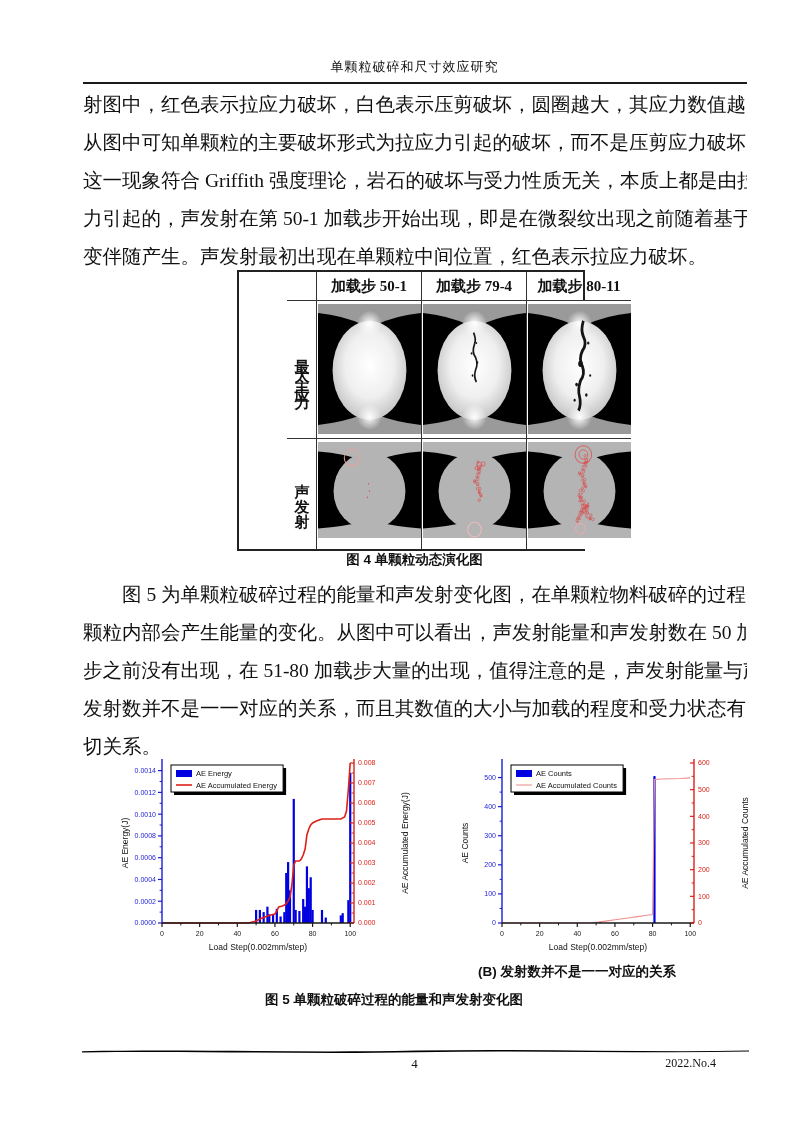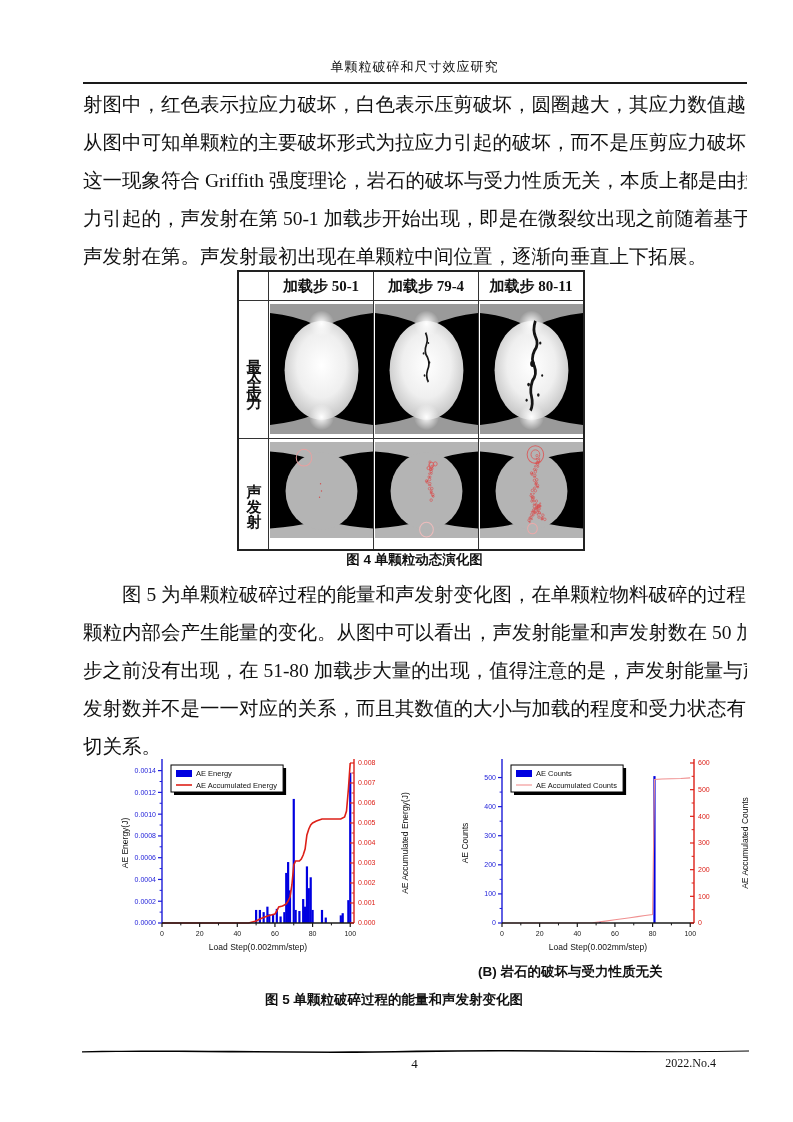--- a/index.html
+++ b/index.html
@@ -12,21 +12,21 @@
   .para{position:absolute;left:65px;width:664px;font-size:19.5px;}
   .jline{line-height:38px;height:38px;text-align:justify;text-align-last:justify;white-space:nowrap;overflow:hidden;}
   .jline.last{text-align-last:left;}
   .para2 .jline.first{text-indent:39px;}
   .para1{top:86px;}
   .para2{top:576px;}
 
   
   .fig4{position:absolute;top:270px;left:219px;width:348px;border:2px solid #222;
         display:grid;grid-template-columns:29px 105px 105px 105px;grid-template-rows:28px 138px 111px;
-        background:#fff;box-sizing:border-box;}
+        background:#fff;box-sizing:border-box;padding-left:48px;}
   .fig4 .cell{border-left:1.5px solid #333;border-top:1.5px solid #333;box-sizing:border-box;
         display:flex;align-items:center;justify-content:center;overflow:hidden;}
   .fig4 .cell.c0{border-left:none;}
   .fig4 .cell.r0{border-top:none;}
   .fig4 .hcell{font-weight:bold;font-size:15px;font-family:"Liberation Serif","DejaVu Serif",serif;}
   .fig4 .vtext{writing-mode:vertical-rl;text-orientation:upright;font-weight:bold;font-size:15px;}
   .fig4 .vt1{letter-spacing:9px;}
   .fig4 .vt2{letter-spacing:15px;}
   .fig4 .imgcell{align-items:flex-start;padding-top:3px;background:#fff;}
   .fig4 svg{display:block;}
@@ -52,21 +52,21 @@
 <div class="page">
 
   <div class="running-head">单颗粒破碎和尺寸效应研究</div>
   <div class="head-rule"></div>
 
   <div class="para para1">
     <div class="jline">射图中，红色表示拉应力破坏，白色表示压剪破坏，圆圈越大，其应力数值越大。</div>
     <div class="jline">从图中可知单颗粒的主要破坏形式为拉应力引起的破坏，而不是压剪应力破坏，</div>
     <div class="jline">这一现象符合 Griffith 强度理论，岩石的破坏与受力性质无关，本质上都是由拉应</div>
     <div class="jline">力引起的，声发射在第 50-1 加载步开始出现，即是在微裂纹出现之前随着基于相</div>
-    <div class="jline last">声发射在第。声发射最初出现在单颗粒中间位置，逐渐向垂直上下拓展。</div>
+    <div class="jline last">变伴随产生。声发射最初出现在单颗粒中间位置，红色表示拉应力破坏。</div>
   </div>
 
   <div class="fig4">
     <div class="cell c0 r0"></div>
     <div class="cell r0 hcell">加载步 50-1</div>
     <div class="cell r0 hcell">加载步 79-4</div>
     <div class="cell r0 hcell">加载步 80-11</div>
 
     <div class="cell c0">
       <span class="vtext vt1">最大主应力</span>
@@ -462,21 +462,21 @@
       <text x="292" y="86" font-size="8.5" fill="#111" text-anchor="middle" transform="rotate(-90 292 86)">AE Accumulated Counts</text>
       <text x="142" y="193" font-size="8.5" fill="#111" text-anchor="middle">Load Step(0.002mm/step)</text>
       <rect x="58" y="11" width="112.1" height="27" fill="#000"></rect>
       <rect x="55" y="8" width="112.1" height="27" fill="#fff" stroke="#000" stroke-width="1"></rect>
       <rect x="60" y="13" width="16" height="7" fill="#0000e0"></rect>
       <text x="80" y="19" font-size="7.5" fill="#111" text-anchor="start">AE Counts</text>
       <line x1="60" y1="28" x2="76" y2="28" stroke="#f09090" stroke-width="1.1"></line>
       <text x="80" y="30.5" font-size="7.5" fill="#111" text-anchor="start">AE Accumulated Counts</text>
     </svg>
 
-  <div class="figcap capB">(B) 岩石的破坏与受力性质无关</div>
+  <div class="figcap capB">(B) 发射数并不是一一对应的关系</div>
   <div class="figcap cap5">图 5 单颗粒破碎过程的能量和声发射变化图</div>
 
   <svg class="foot-rule" viewBox="0 0 667 8" preserveAspectRatio="none">
     <path d="M0,3.2 C120,1.2 220,5 335,2.6 C450,0.4 560,4.6 667,2.6 L667,3.6 C560,6 450,1.8 335,4.2 C220,6.6 120,2.6 0,4.4 Z" fill="#000"></path>
   </svg>
   <div class="page-num">4</div>
   <div class="issue">2022.No.4</div>
 
 </div>
 

